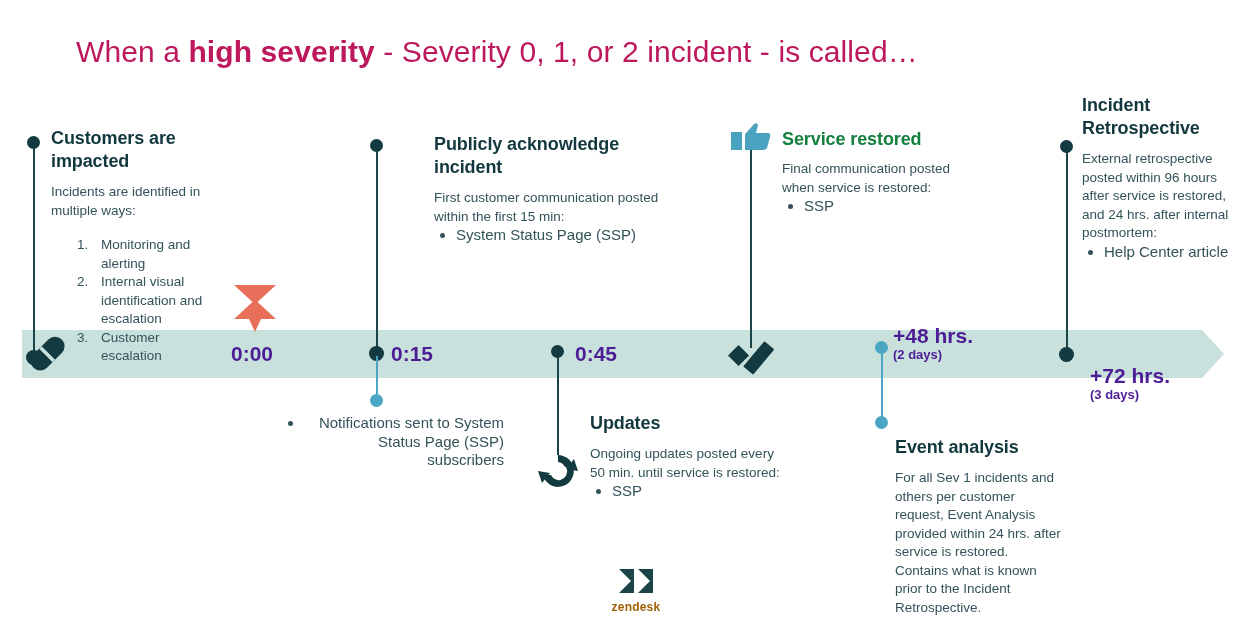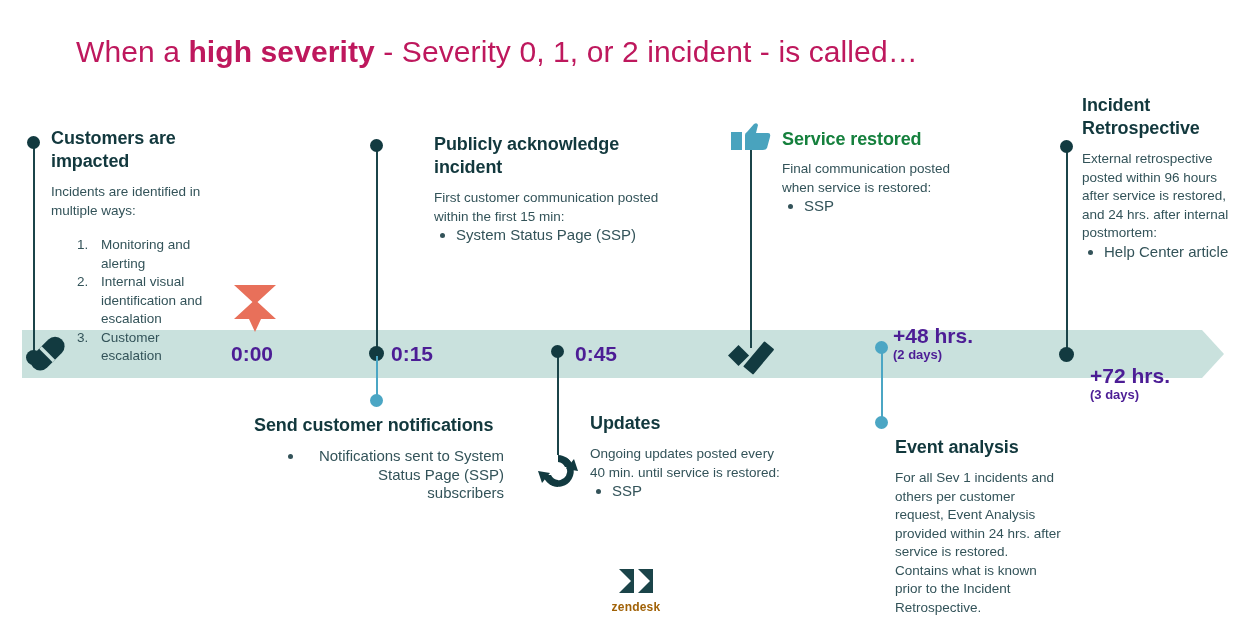--- a/index.html
+++ b/index.html
@@ -215,39 +215,38 @@
 
   <div class="blk" style="left:1082px;top:94px;width:155px;">
     <div class="h big">Incident Retrospective</div>
     <p class="p">External retrospective posted within 96 hours after service is restored, and 24 hrs. after internal postmortem:</p>
     <ul class="bul">
       <li>Help Center article</li>
     </ul>
   </div>
 
   <div class="blk" style="left:254px;top:414px;width:250px;">
-    <div class="h big">Send customer notifications</div>
     <ul class="bul" style="padding-left:28px;text-align:right;">
       <li>Notifications sent to System Status Page (SSP) subscribers</li>
     </ul>
   </div>
 
   <div class="refresh">
     <svg viewBox="0 0 40 40" width="40" height="40">
       <path d="M20 4 A16 16 0 0 1 35 16 L27 16 A9 9 0 0 0 20 11 Z" fill="#123a40"></path>
       <path d="M20 36 A16 16 0 0 1 5 24 L13 24 A9 9 0 0 0 20 29 Z" fill="#123a40"></path>
       <circle cx="20" cy="20" r="12.5" fill="none" stroke="#123a40" stroke-width="6.5" stroke-dasharray="40 38" transform="rotate(-60 20 20)"></circle>
       <polygon points="36,8 40,20 28,18" fill="#123a40"></polygon>
       <polygon points="4,32 0,20 12,22" fill="#123a40"></polygon>
     </svg>
   </div>
 
   <div class="blk" style="left:590px;top:412px;width:190px;">
     <div class="h big">Updates</div>
-    <p class="p">Ongoing updates posted every 40 min. until service is restored:</p>
+    <p class="p">Ongoing updates posted every 50 min. until service is restored:</p>
     <ul class="bul">
       <li>SSP</li>
     </ul>
   </div>
 
   <div class="blk" style="left:895px;top:436px;width:170px;">
     <div class="h big">Event analysis</div>
     <p class="p">For all Sev 1 incidents and others per customer request, Event Analysis provided within 24 hrs. after service is restored. Contains what is known prior to the Incident Retrospective.</p>
   </div>
 

